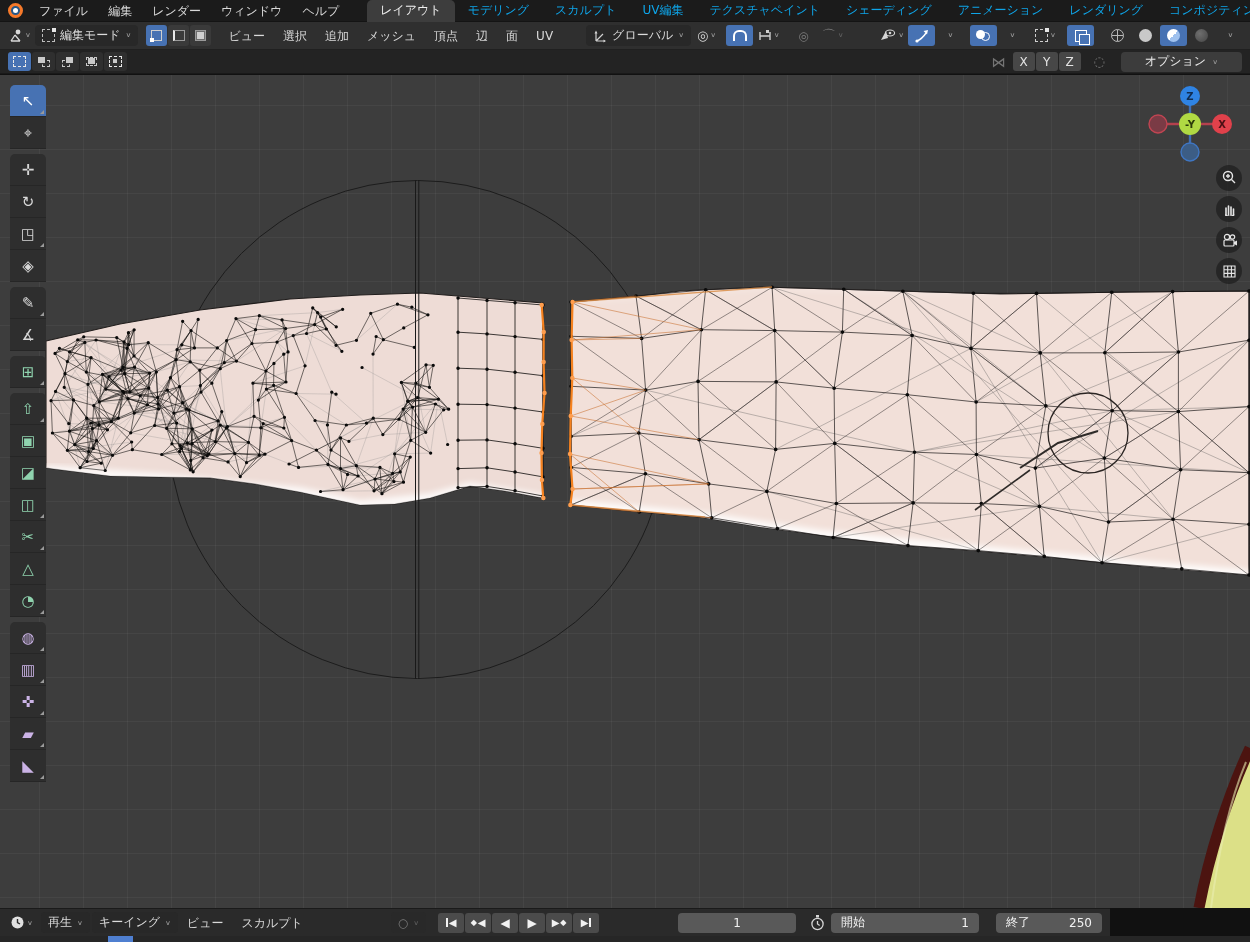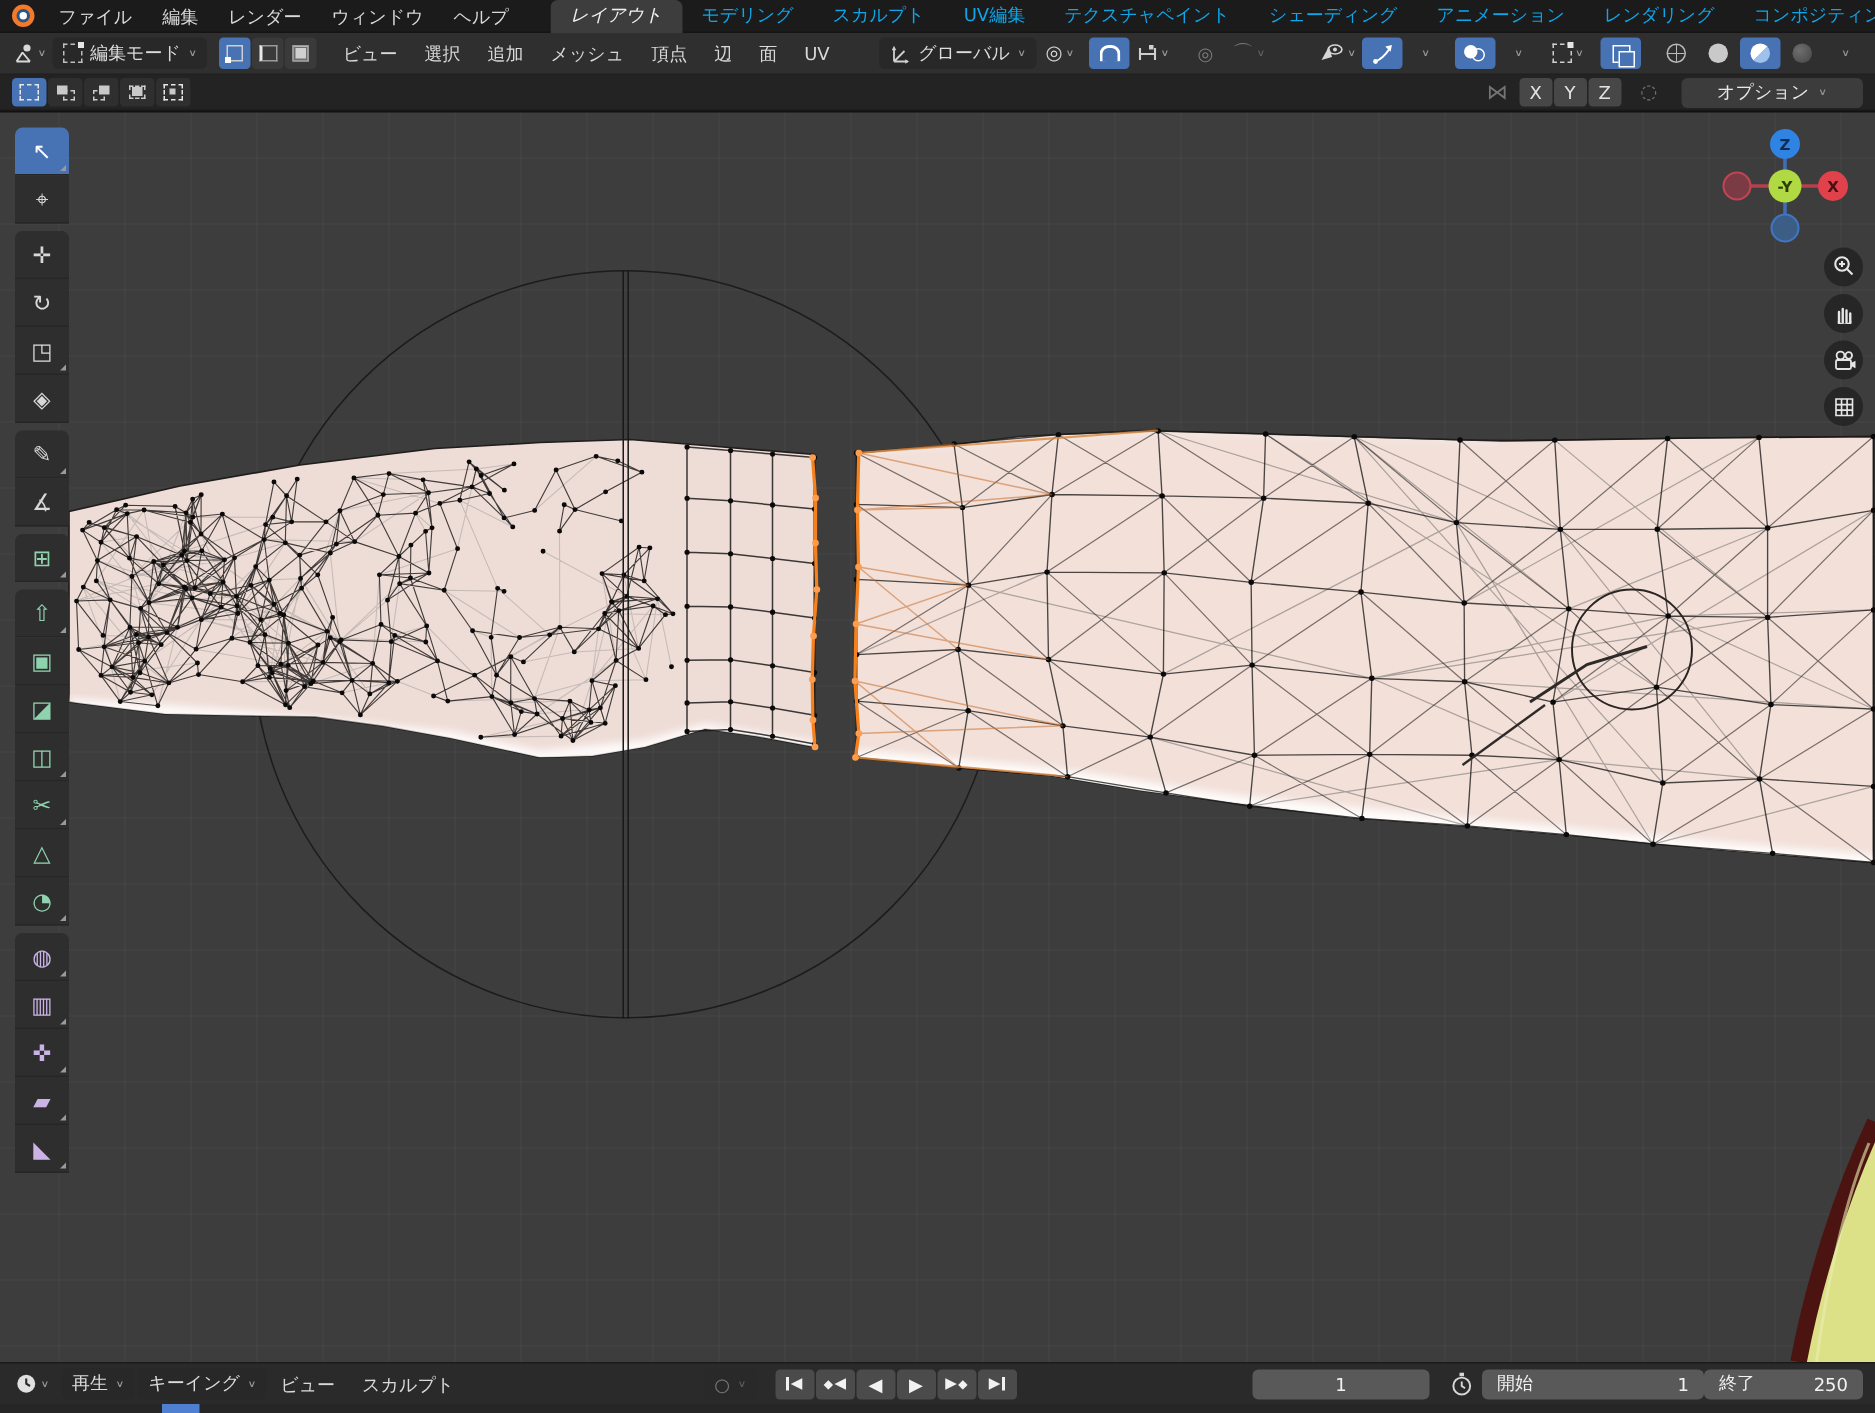--- a/index.html
+++ b/index.html
@@ -8,21 +8,21 @@
        -webkit-font-smoothing:antialiased;}
   .bar{display:flex;align-items:center;box-sizing:border-box;}
   
   #topbar{height:22px;background:#1b1b1b;border-bottom:1px solid #141414;padding-left:6px;}
   .blogo{width:15px;height:15px;border-radius:50%;border:3px solid #f5792a;box-sizing:border-box;
          position:relative;margin:0 6px 0 2px;background:#265787;}
   .blogo::after{content:"";position:absolute;left:2px;top:2px;width:5px;height:5px;border-radius:50%;background:#fff;}
   .tmenu{padding:0 10px;color:#d9d9d9;cursor:default;line-height:22px;text-align:right;}
   #workspace-tabs{display:flex;margin-left:18px;height:22px;align-items:flex-end;overflow:hidden;flex:1;min-width:0;}
   .tab{padding:3px 13px 4px;color:#0ea5e9;white-space:nowrap;border-radius:5px 5px 0 0;line-height:15px;}
-  .tab.active{background:#3d3d3d;color:#f0f0f0;font-style:italic;}
+  .tab.active{background:#3d3d3d;color:#f0f0f0;}
   
   #vheader{height:28px;background:#2f2f2f;border-bottom:1px solid #202020;padding:0 6px;gap:2px;}
   .widget{background:#282828;border-radius:4px;height:21px;display:inline-flex;align-items:center;
           padding:0 7px;gap:5px;color:#dcdcdc;}
   .ch{font-size:8px;color:#9a9a9a;transform:scaleY(.8);}
   .hmenu{padding:0 9px;color:#d9d9d9;line-height:28px;}
   .mselgrp{display:flex;gap:1px;margin:0 6px;}
   .msel{width:21px;height:21px;border-radius:3px;background:#3a3a3a;display:grid;place-items:center;}
   .msel.on{background:#4772b3;}
   .vico{width:9px;height:9px;border:1px solid #cfcfcf;position:relative;background:transparent;}
@@ -72,21 +72,21 @@
   .tbtn.gap{margin-top:5px;border-radius:5px 5px 0 0;}
   .tbtn.active{background:#4772b3;color:#fff;}
   .tbtn.mint{color:#8fd3ae;}
   .tbtn.purple{color:#cbb3e6;}
   .tbtn.sub::after{content:"";position:absolute;right:2px;bottom:2px;border-left:4px solid transparent;border-bottom:4px solid #9a9a9a;}
   
   #gizmo{position:absolute;right:16px;top:7px;}
   .navcol{position:absolute;right:8px;top:90px;display:flex;flex-direction:column;gap:5px;}
   .navbtn{width:26px;height:26px;border-radius:50%;background:rgba(32,32,32,.78);display:grid;place-items:center;}
   
-  #timeline{position:absolute;left:0;top:908px;width:1250px;height:28px;background:#2a2a2a;
+  #timeline{position:absolute;left:0;top:908px;width:1110px;height:28px;background:#2a2a2a;
             border-top:1px solid #1a1a1a;padding:0 8px;box-sizing:border-box;}
   .playgrp{display:flex;gap:1px;margin-left:12px;}
   .pbtn{width:26px;height:20px;border-radius:3px;background:#4b4b4b;display:flex;align-items:center;justify-content:center;color:#f2f2f2;font-size:10px;gap:1px;}
   .pbar{width:2px;height:9px;background:#f2f2f2;display:inline-block;}
   .pdia{font-size:8px;}
   .numfield{background:#595959;border-radius:4px;height:20px;display:flex;align-items:center;
             padding:0 10px;color:#f2f2f2;justify-content:space-between;box-sizing:border-box;}
   #strip{position:absolute;left:0;top:936px;width:1250px;height:6px;background:#262626;}
   #playhead{position:absolute;left:108px;top:0;width:25px;height:6px;background:#4f7fd0;}
   .sep{flex:1;}
@@ -493,20 +493,20 @@
     <svg width="15" height="16" viewBox="0 0 15 16">
       <rect x="6" y="0" width="3" height="2.5" fill="#d6d6d6"></rect>
       <circle cx="7.5" cy="9" r="5.6" fill="none" stroke="#d6d6d6" stroke-width="1.3"></circle>
       <path d="M7.5 6 V9 L9.7 10.5" stroke="#d6d6d6" stroke-width="1.3" fill="none"></path>
     </svg>
   </span>
   <span class="numfield" style="width:148px">
     <span>開始</span>
     <span>1</span>
   </span>
-  <span class="numfield" style="width:106px;margin-left:0">
+  <span class="numfield" style="width:106px;margin-left:17px">
     <span>終了</span>
     <span>250</span>
   </span>
 </div>
 <div id="strip">
   <div id="playhead"></div>
 </div>
 
 </body></html>

